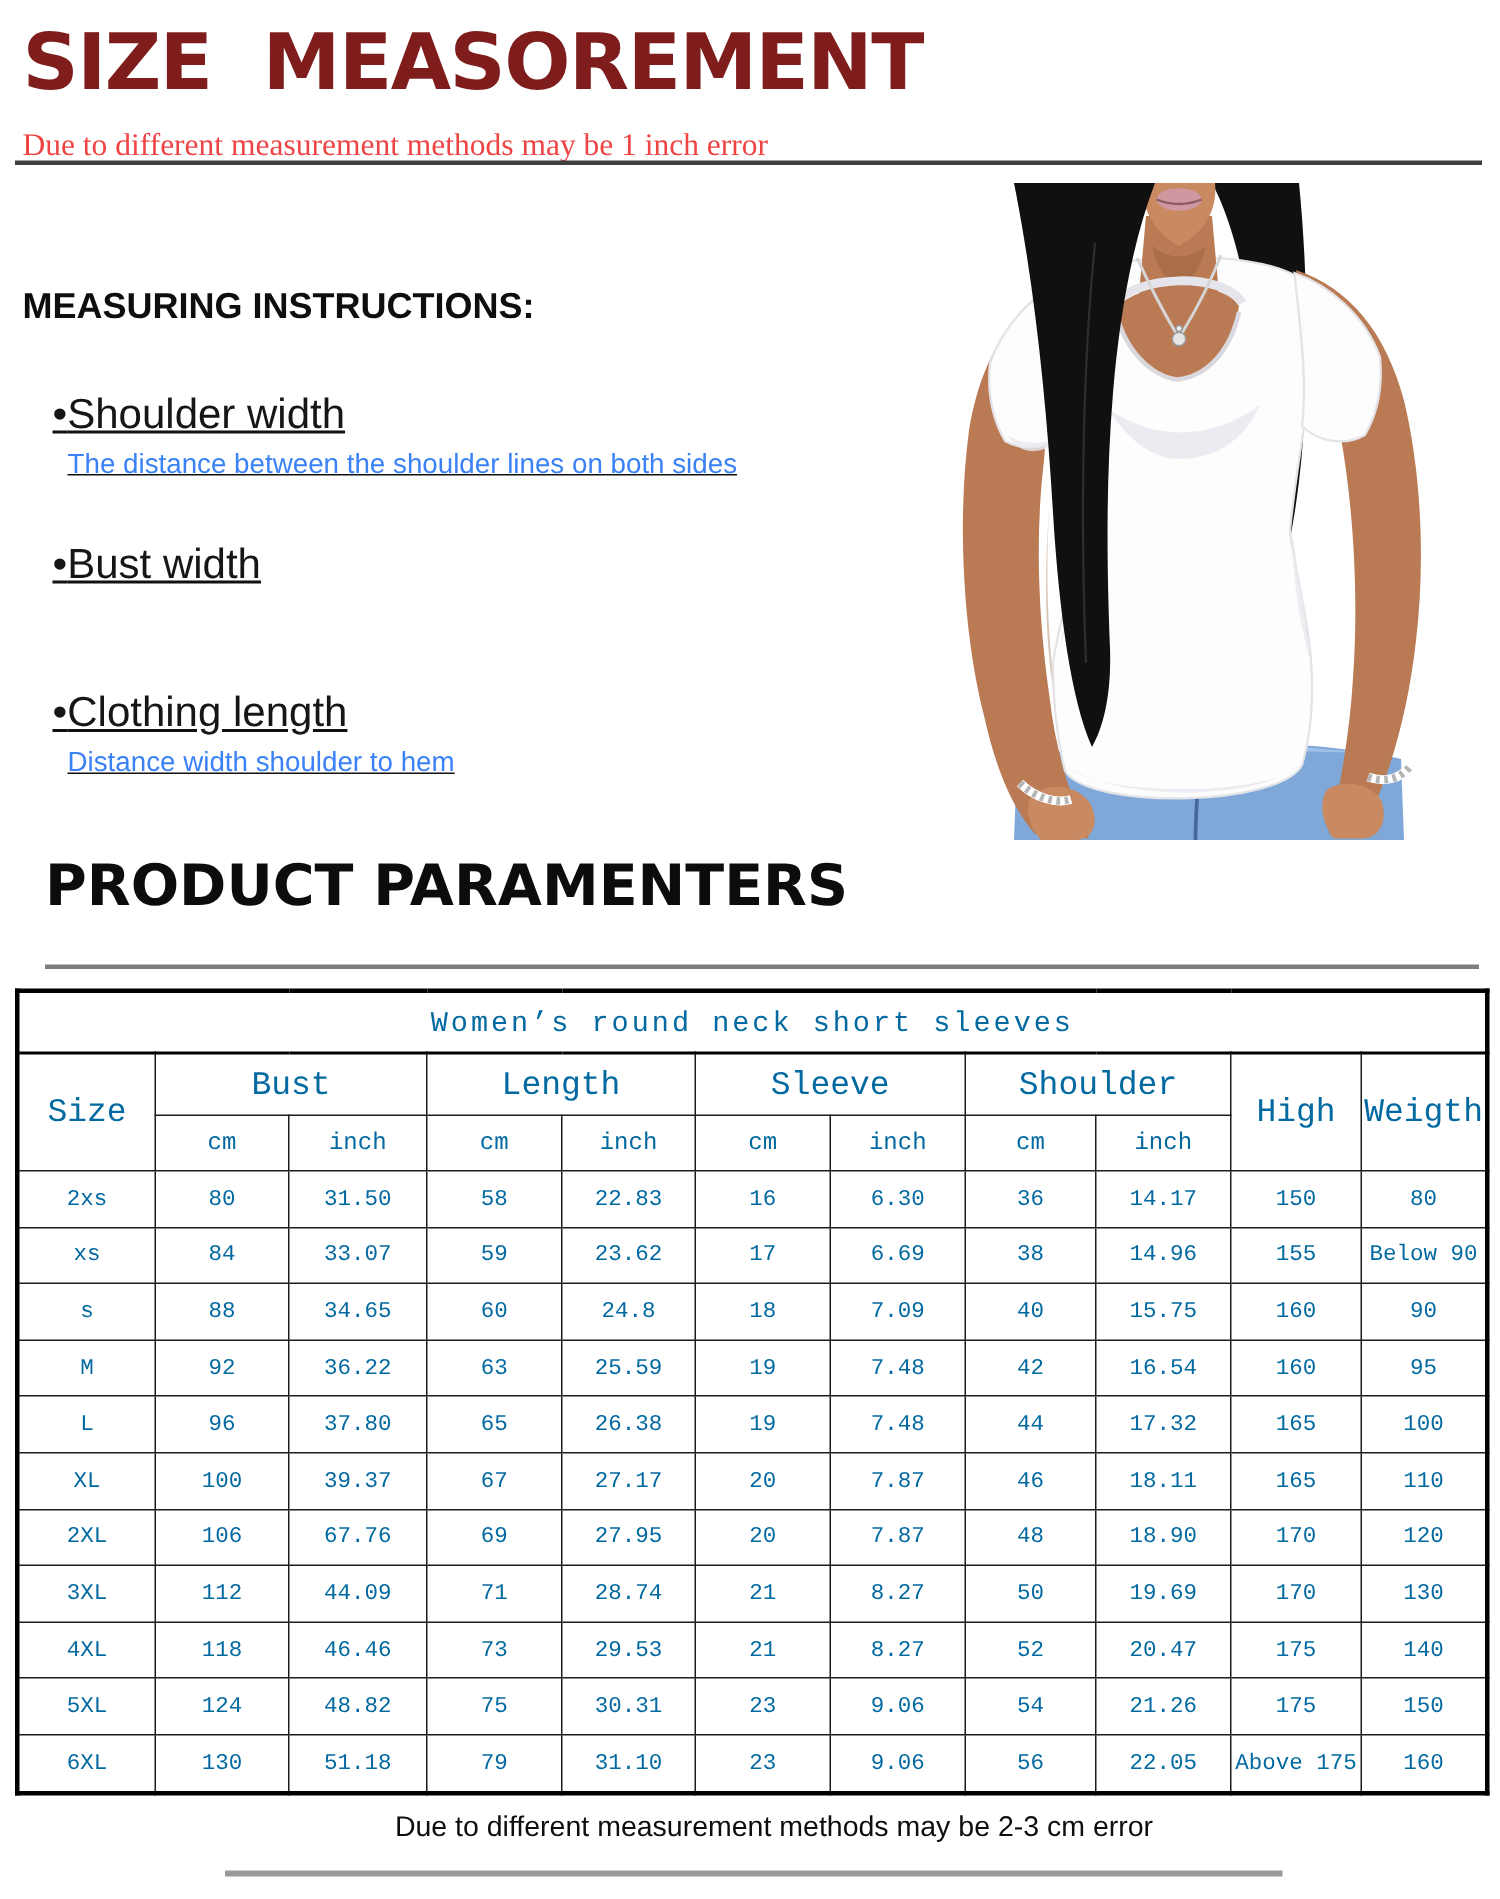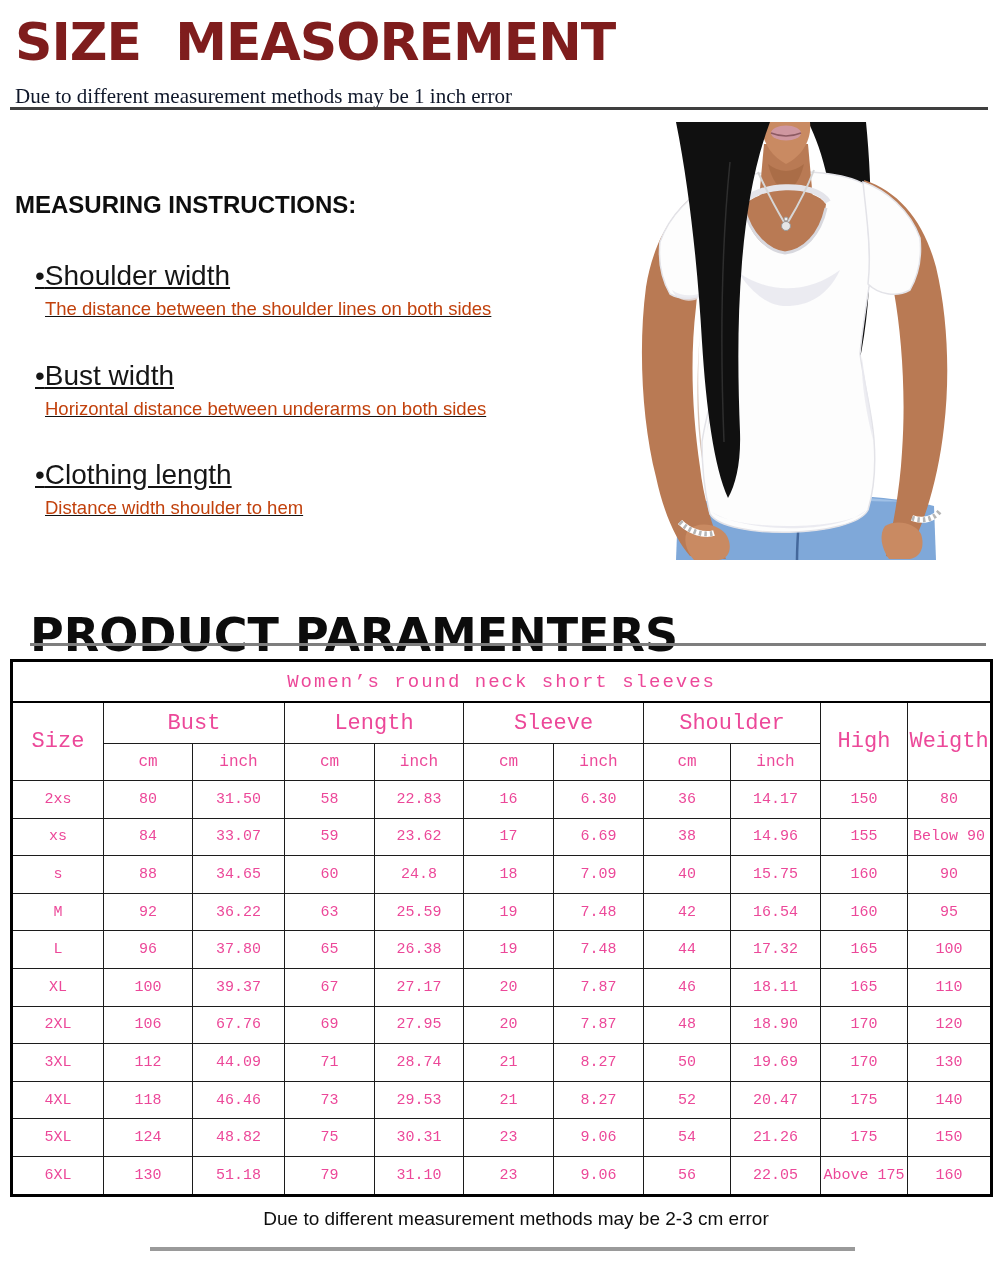--- a/index.html
+++ b/index.html
@@ -1,40 +1,40 @@
 <!DOCTYPE html>
 <html><head>
 <meta charset="utf-8">
 <style>
   html,body{margin:0;padding:0;background:#ffffff;}
   body{width:1000px;height:1266px;position:relative;font-family:"Liberation Sans",sans-serif;color:#111;overflow:hidden;}
 
   
   .h1{position:absolute;left:15px;top:12px;font-family:"DejaVu Sans","Liberation Sans",sans-serif;
       font-weight:bold;font-size:52px;letter-spacing:-1px;white-space:pre;color:#7f1d1d;}
-  .subtitle{position:absolute;left:15px;top:84px;font-family:"Liberation Serif",serif;font-size:21px;color:#0f172a;}
+  .subtitle{position:absolute;left:15px;top:84px;font-family:"Liberation Serif",serif;font-size:21px;color:#ef4444;}
   .rule-top{position:absolute;left:10px;top:107px;width:978px;height:3px;background:#3f3f3f;}
 
   
   .mi-heading{position:absolute;left:15px;top:191px;font-size:24px;font-weight:bold;color:#0e0e0e;}
   .mi-item{position:absolute;left:35px;text-decoration:underline;}
   .mi-label{font-size:28px;color:#161616;}
-  .mi-desc{font-size:18.5px;color:#c2410c;margin-top:6px;margin-left:10px;}
+  .mi-desc{font-size:18.5px;color:#3b82f6;margin-top:6px;margin-left:10px;}
   .item-1{top:260px;} .item-2{top:360px;} .item-3{top:459px;}
 
   
   .figure{position:absolute;left:618px;top:122px;width:382px;height:438px;}
 
   
-  .h2{position:absolute;left:30px;top:608px;font-family:"DejaVu Sans","Liberation Sans",sans-serif;
-      font-weight:bold;font-size:46px;letter-spacing:0px;color:#0c0c0c;}
+  .h2{position:absolute;left:30px;top:568px;font-family:"DejaVu Sans","Liberation Sans",sans-serif;
+      font-weight:bold;font-size:38px;letter-spacing:0px;color:#0c0c0c;}
   .rule-mid{position:absolute;left:30px;top:643px;width:956px;height:3px;background:#7e7e7e;}
 
   .size-table{position:absolute;left:10px;top:659px;width:980px;border-collapse:collapse;
-      table-layout:fixed;border:3px solid #000;font-family:"Liberation Mono",monospace;color:#ec4899;}
+      table-layout:fixed;border:3px solid #000;font-family:"Liberation Mono",monospace;color:#0369a1;}
   .size-table th,.size-table td{border:1px solid #1c1c1c;text-align:center;vertical-align:middle;
       font-weight:normal;padding:0;overflow:hidden;white-space:nowrap;}
   .tbl-title{height:39px;font-size:19px;letter-spacing:2px;border-bottom:2px solid #000 !important;}
   .hdr{font-size:22px;}
   .hdr-top{height:40px;}
   .hdr-sub{height:36px;font-size:16px;}
   .size-table tbody td{height:36.6px;font-size:15px;}
 
   .footnote{position:absolute;left:16px;top:1208px;width:1000px;text-align:center;font-size:19px;color:#0e0e0e;}
   .rule-bottom{position:absolute;left:150px;top:1247px;width:705px;height:4px;background:#9a9a9a;}
@@ -47,21 +47,20 @@
 <div class="rule-top"></div>
 
 <div class="mi-heading">MEASURING INSTRUCTIONS:</div>
 
 <div class="mi-item item-1">
   <div class="mi-label"><span>•</span><span>Shoulder width</span></div>
   <div class="mi-desc">The distance between the shoulder lines on both sides</div>
 </div>
 <div class="mi-item item-2">
   <div class="mi-label"><span>•</span><span>Bust width</span></div>
-  <div class="mi-desc">Horizontal distance between underarms on both sides</div>
 </div>
 <div class="mi-item item-3">
   <div class="mi-label"><span>•</span><span>Clothing length</span></div>
   <div class="mi-desc">Distance width shoulder to hem</div>
 </div>
 
 <div class="figure">
 <svg width="382" height="438" viewBox="0 0 382 438" xmlns="http://www.w3.org/2000/svg">
 
   <path d="M190,0 L248,0 C254,60 254,122 251,166 C248,212 241,248 232,276 C224,244 220,192 219,142 C218,82 206,30 190,0 Z" fill="#101010"></path>

